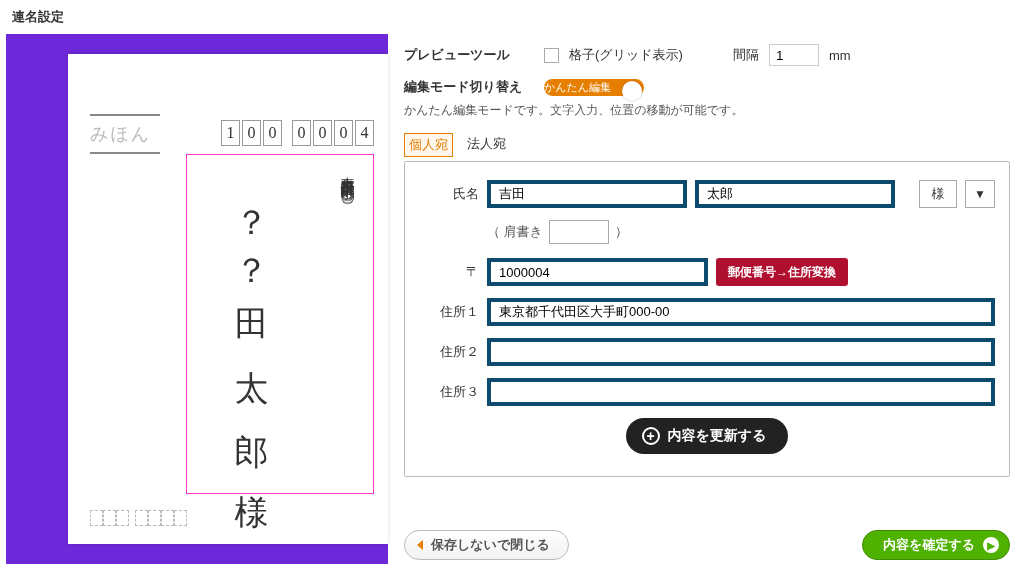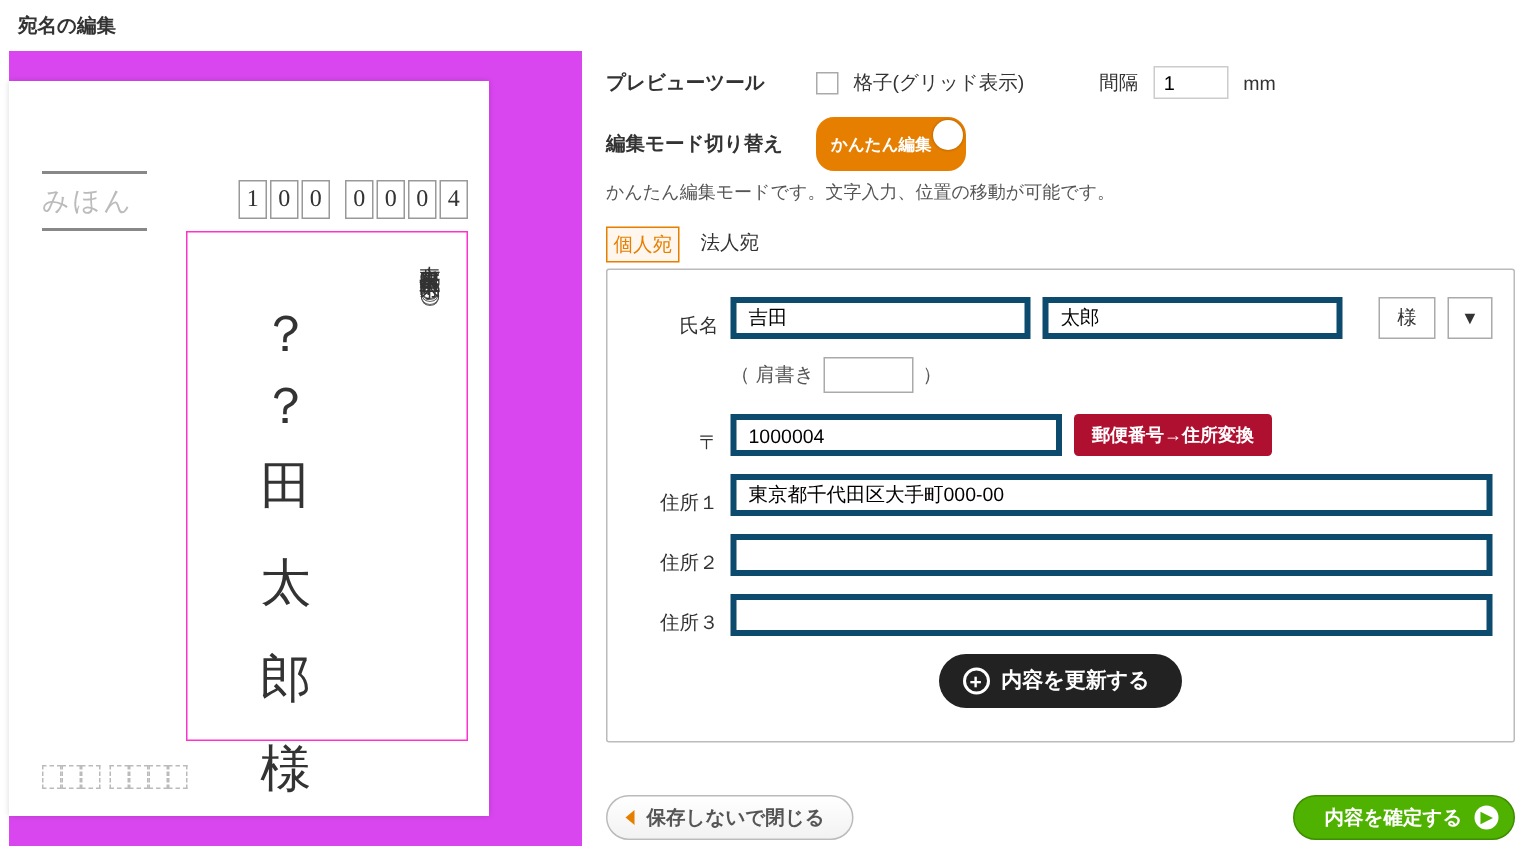--- a/index.html
+++ b/index.html
@@ -16,24 +16,24 @@
   }
   .main {
     display: flex;
     gap: 16px;
     padding: 0 6px;
   }
   
   .preview-pane {
     width: 420px;
     height: 530px;
-    background: #d946ef;
+    background: #6d28d9;
     display: flex;
     align-items: center;
-    justify-content: flex-start;
+    justify-content: flex-end;
     position: relative;
   }
   .envelope {
     background: #fff;
     width: 320px;
     height: 490px;
     position: relative;
     box-shadow: 0 0 4px rgba(0,0,0,0.15);
   }
   .sender-mark {
@@ -124,43 +124,43 @@
   .row .lbl { font-weight:bold; min-width: 130px; }
   .checkbox-box {
     width:15px;height:15px;border:1.5px solid #aaa;display:inline-block;
     background:#fff;
   }
   .mm-input {
     width: 50px; height:22px; border:1px solid #ccc; padding:2px 6px;
     text-align:left;
   }
   .toggle {
-    width: 100px; height:36px;
+    width: 100px; height:17px;
     background:#e67e00; border-radius:12px;
     position:relative; color:#fff; font-size:11px;
-    display:flex;align-items:center;padding-left:10px;font-weight:bold;
+    display:flex;align-items:center;font-weight:normal;
   }
   .toggle .knob {
     width:20px;height:20px;border-radius:50%;background:#fff;
     position:absolute;right:2px;top:2px;box-shadow:0 0 2px rgba(0,0,0,0.3);
   }
   .hint { font-size:12px; color:#555; padding-bottom:8px; }
   .tabs {
     display:flex; gap:10px; padding: 6px 0 4px 0;
     font-size: 13px;
   }
   .tab { padding:2px 4px; cursor:default; }
   .tab.active { border:1.5px solid #e67e00; color:#e67e00; background:#fff6ed; }
   .form-box {
     border:1px solid #bbb;
     padding: 18px 14px 22px 14px;
     border-radius:2px;
   }
   .form-row {
-    display:flex; align-items:flex-end; gap:8px; margin-bottom:12px;
+    display:flex; align-items:center; gap:8px; margin-bottom:12px;
   }
   .form-row .flbl { width:60px; text-align:right; font-size:13px; color:#333; }
   .tinput {
     border:4px solid #0c4a6e; height:28px; padding:2px 8px;
     font-size:13px;
   }
   .sel {
     border:1px solid #aaa; height:28px; width:38px;
     display:flex;align-items:center;justify-content:center;font-size:13px;
   }
@@ -207,21 +207,21 @@
     border-right:6px solid #e67e00;
   }
   .circ-right {
     width:16px;height:16px;border-radius:50%;background:#fff;color:#4fb100;
     display:flex;align-items:center;justify-content:center;font-size:10px;font-weight:bold;
   }
 </style>
 </head>
 <body>
 
-<div class="page-title">宛名の編集</div>
+<div class="page-title">連名設定</div>
 
 <div class="main">
 
   <div class="preview-pane">
     <div class="envelope">
       <div class="sender-mark">
         <div class="bar"></div>
         <div class="txt">みほん</div>
         <div class="bar"></div>
       </div>

